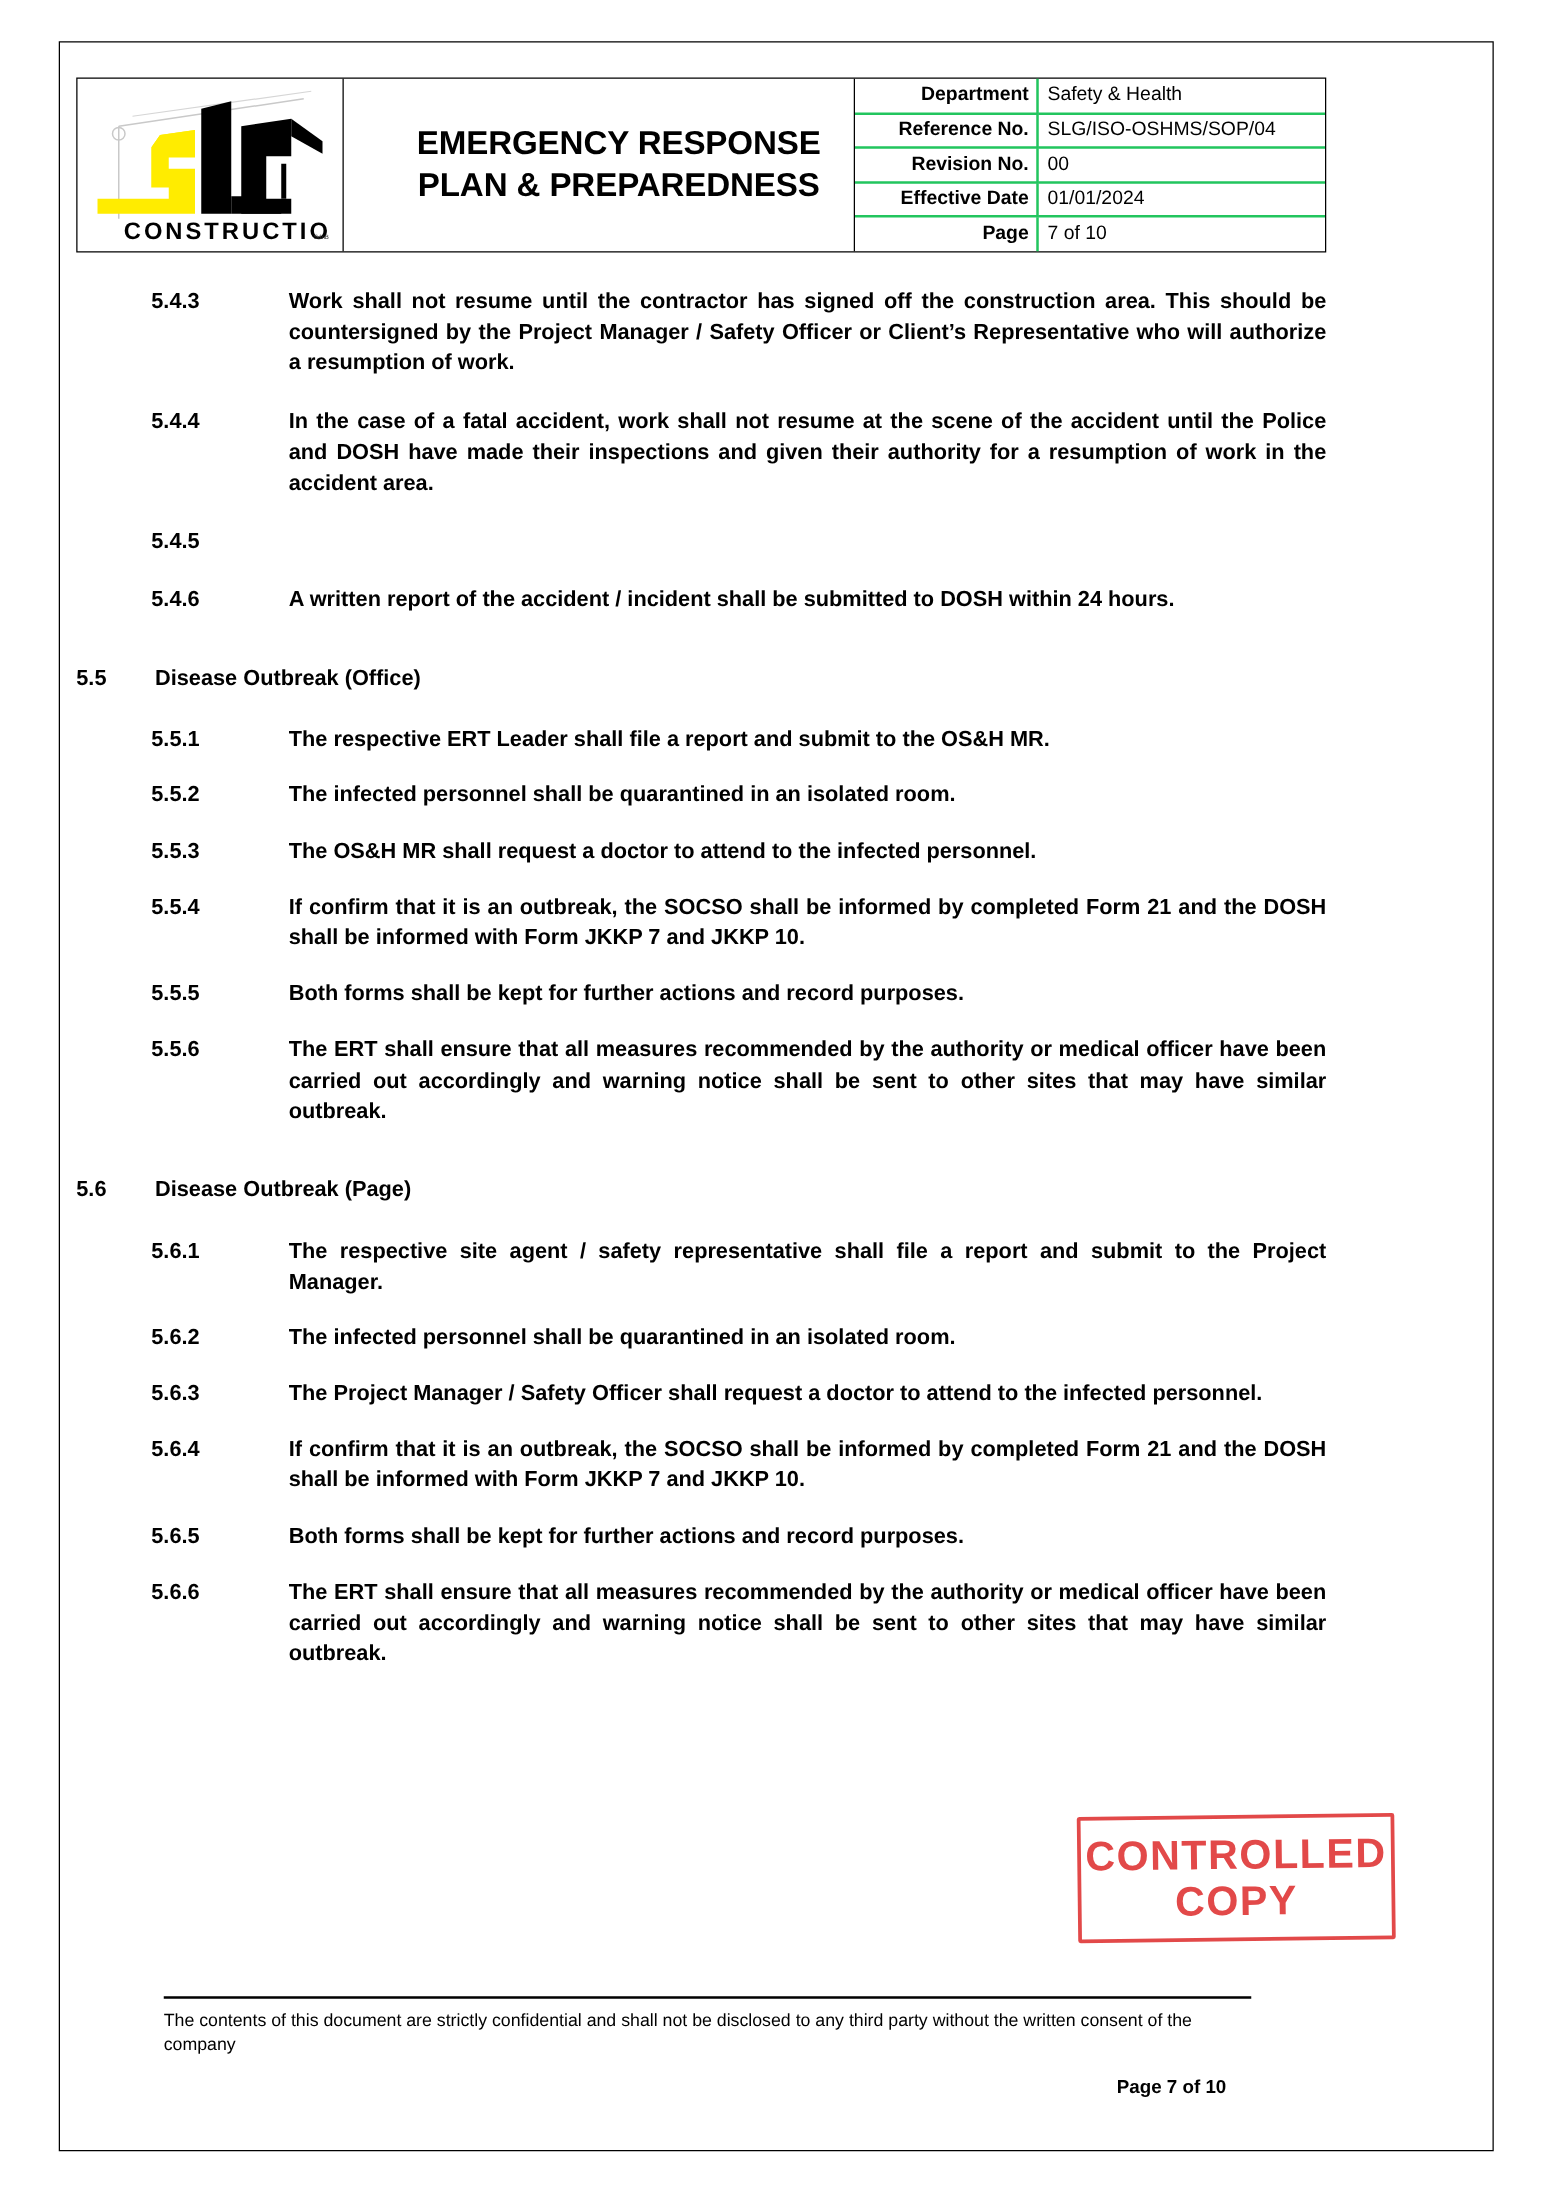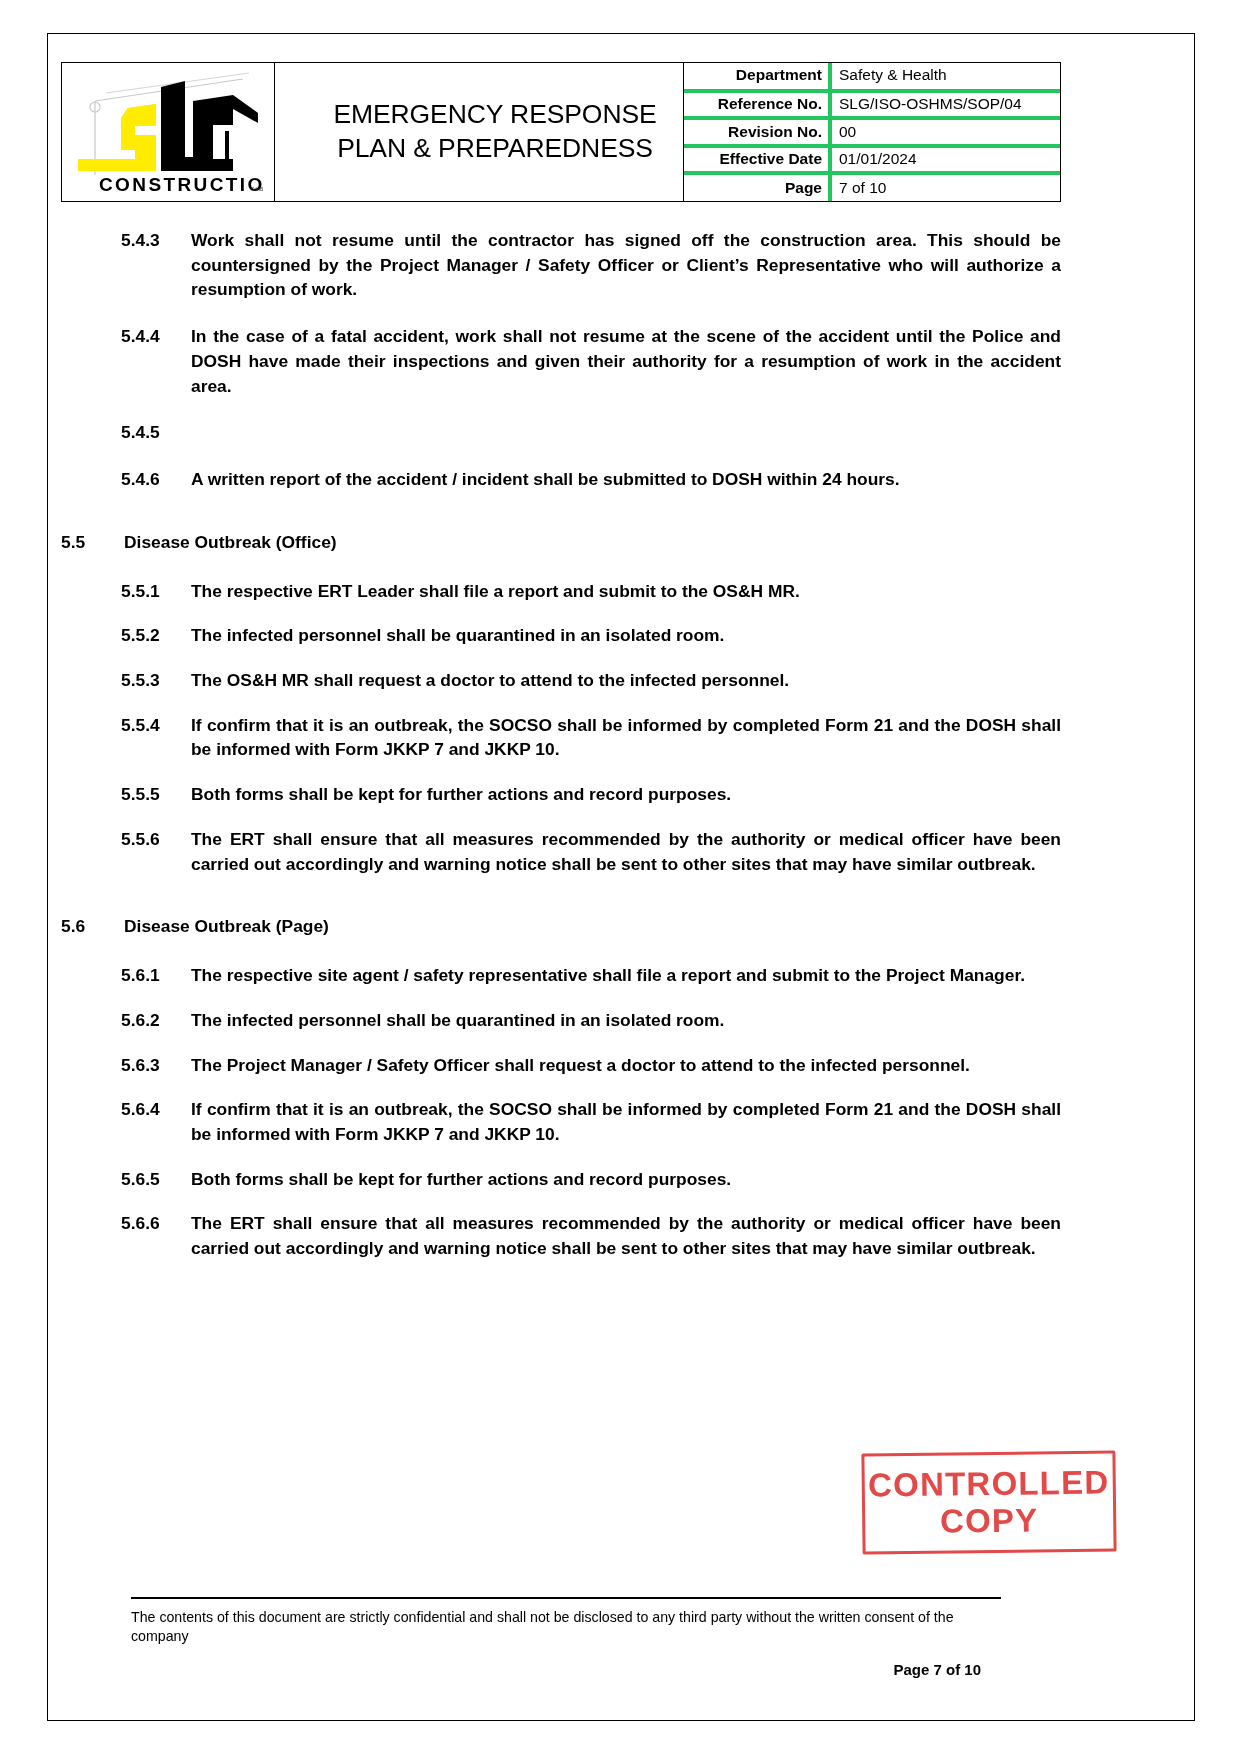--- a/index.html
+++ b/index.html
@@ -59,39 +59,39 @@
     flex: 1;
     display: flex;
     align-items: center;
     justify-content: center;
     border-right: 1.5px solid #000000;
     box-sizing: border-box;
     padding: 0 8px;
   }
   .doc-title {
     font-size: 26.5px;
-    font-weight: normal;
+    font-weight: bold;
     line-height: 1.28;
     text-align: center;
     letter-spacing: -0.1px;
     margin-left: 32px;
   }
 
   .meta-cell {
     width: 376px;
     box-sizing: border-box;
   }
   table.meta {
     width: 100%;
     height: 100%;
     border-collapse: collapse;
     table-layout: fixed;
   }
   table.meta td {
-    border: 4px solid #22c55e;
+    border: 2px solid #22c55e;
     padding: 2px 6px 3px 7px;
     font-size: 15.5px;
     line-height: 1.15;
     vertical-align: middle;
     height: 27px;
     box-sizing: border-box;
   }
   table.meta td.k {
     width: 146px;
     font-weight: bold;
@@ -122,21 +122,21 @@
   .clause .txt {
     font-size: 17.4px;
     line-height: 1.42;
     text-align: justify;
     text-justify: inter-word;
   }
 
   
   .lvl3 { padding-left: 60px; }
   .lvl3 .num { width: 70px; }
-  .lvl3 .txt { flex: 1; }
+  .lvl3 .txt { flex: 1; margin-left: 40px; }
 
   
   .section-head {
     display: flex;
     align-items: flex-start;
     margin: 40px 0 26px 0;
     padding-left: 0px;
   }
   .section-head .num {
     width: 63px;

